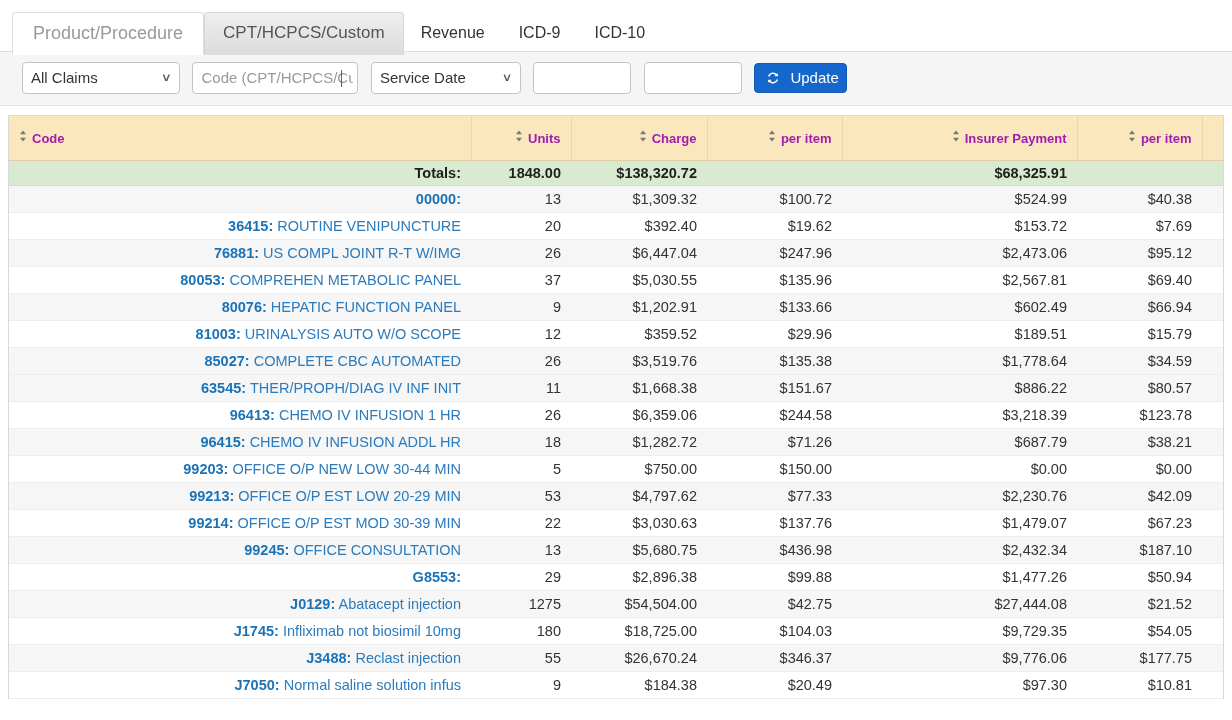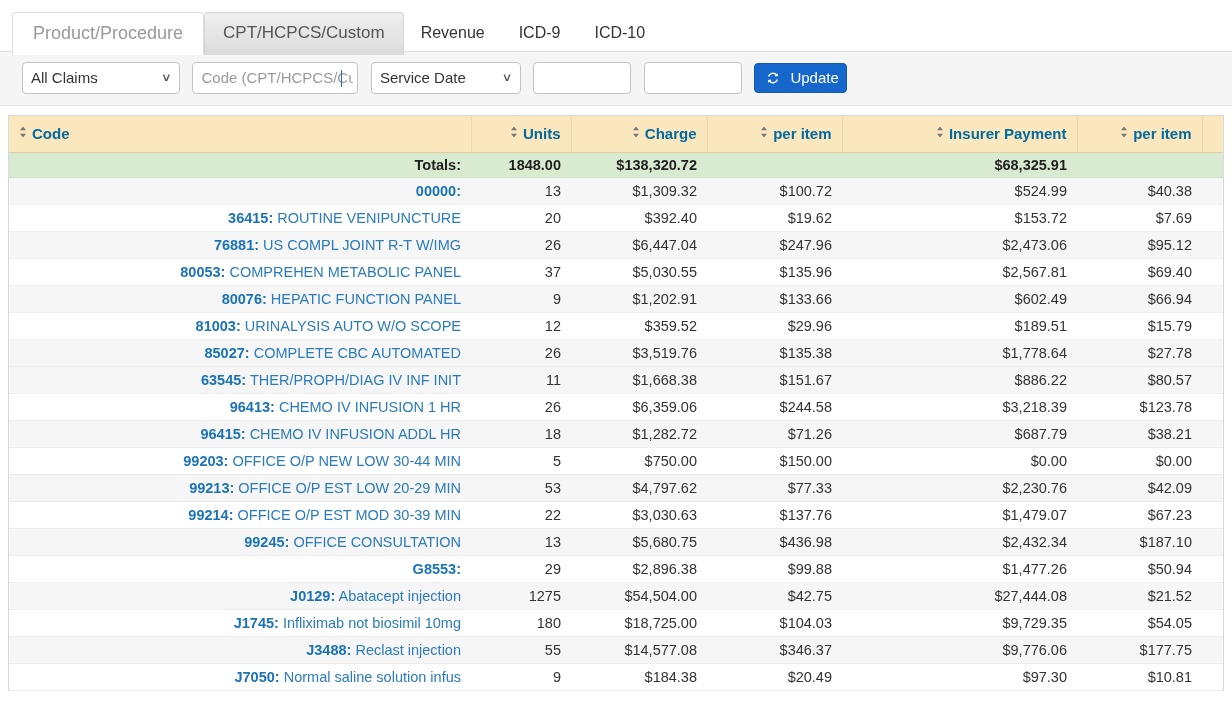--- a/index.html
+++ b/index.html
@@ -155,26 +155,26 @@
   }
   table.grid th, table.grid td {
     box-sizing: border-box;
     padding: 0 10px;
     height: 27px;
     overflow: hidden;
     white-space: nowrap;
   }
   table.grid thead th {
     background: #fbe7bd;
-    color: #0369a1;
+    color: #a21caf;
     font-weight: bold;
-    font-size: 15px;
+    font-size: 13px;
     border-right: 1px solid #e9d7b0;
     border-bottom: 1px solid #e0cda4;
-    height: 36px;
+    height: 44px;
     cursor: pointer;
     user-select: none;
   }
   table.grid thead th:last-child { border-right: none; }
   th.c-code   { text-align: left;  width: 462px; }
   th.c-units  { text-align: right; width: 100px; }
   th.c-charge { text-align: right; width: 136px; }
   th.c-peri1  { text-align: right; width: 135px; }
   th.c-ins    { text-align: right; width: 235px; }
   th.c-peri2  { text-align: right; width: 125px; }
@@ -366,21 +366,21 @@
             <td class="t-right">$189.51</td>
             <td class="t-right">$15.79</td>
             <td class="t-right"></td>
           </tr>
           <tr class="r odd">
             <td class="t-left linkrow"><span class="code">85027</span><span class="code">:</span> <span class="desc">COMPLETE CBC AUTOMATED</span></td>
             <td class="t-right">26</td>
             <td class="t-right">$3,519.76</td>
             <td class="t-right">$135.38</td>
             <td class="t-right">$1,778.64</td>
-            <td class="t-right">$27.78</td>
+            <td class="t-right">$34.59</td>
             <td class="t-right"></td>
           </tr>
           <tr class="r odd">
             <td class="t-left linkrow"><span class="code">63545</span><span class="code">:</span> <span class="desc">THER/PROPH/DIAG IV INF INIT</span></td>
             <td class="t-right">11</td>
             <td class="t-right">$1,668.38</td>
             <td class="t-right">$151.67</td>
             <td class="t-right">$886.22</td>
             <td class="t-right">$80.57</td>
             <td class="t-right"></td>
@@ -462,21 +462,21 @@
             <td class="t-right">180</td>
             <td class="t-right">$18,725.00</td>
             <td class="t-right">$104.03</td>
             <td class="t-right">$9,729.35</td>
             <td class="t-right">$54.05</td>
             <td class="t-right"></td>
           </tr>
           <tr class="r odd">
             <td class="t-left linkrow"><span class="code">J3488</span><span class="code">:</span> <span class="desc">Reclast injection</span></td>
             <td class="t-right">55</td>
-            <td class="t-right">$14,577.08</td>
+            <td class="t-right">$26,670.24</td>
             <td class="t-right">$346.37</td>
             <td class="t-right">$9,776.06</td>
             <td class="t-right">$177.75</td>
             <td class="t-right"></td>
           </tr>
           <tr class="r even">
             <td class="t-left linkrow"><span class="code">J7050</span><span class="code">:</span> <span class="desc">Normal saline solution infus</span></td>
             <td class="t-right">9</td>
             <td class="t-right">$184.38</td>
             <td class="t-right">$20.49</td>

